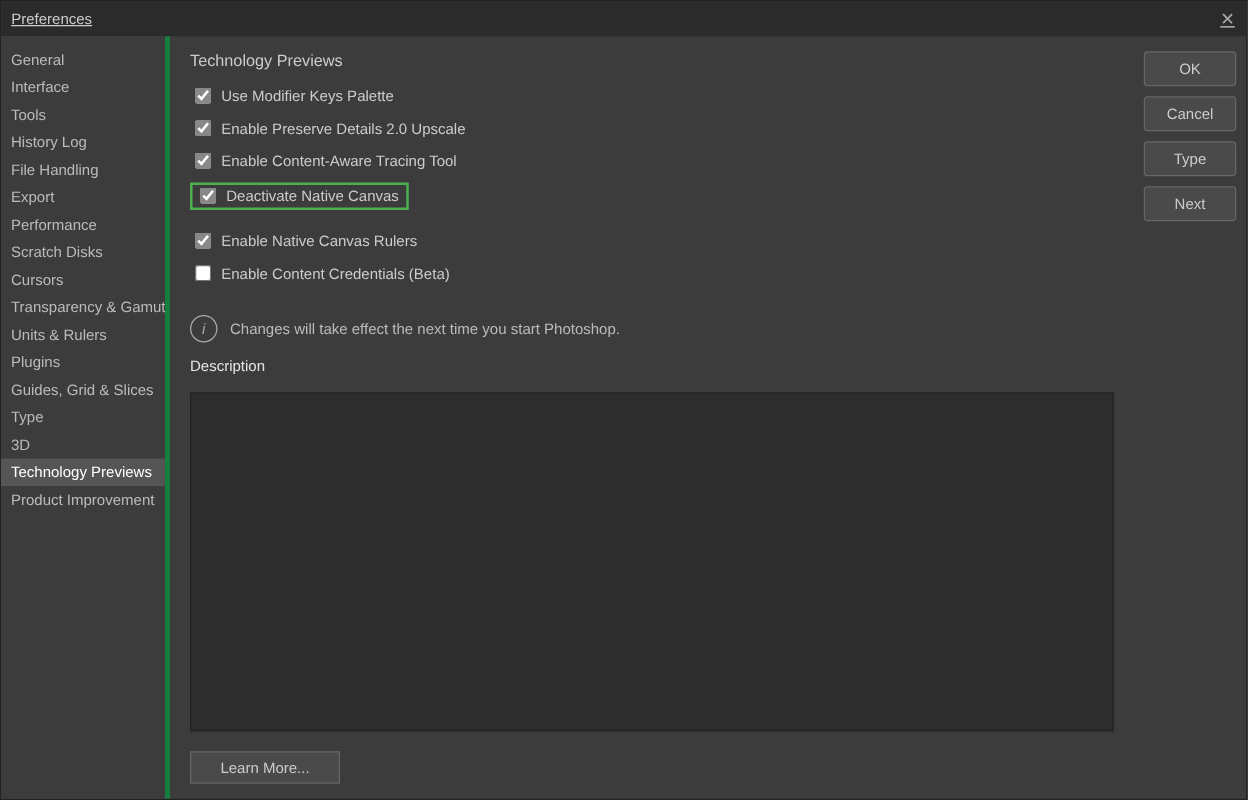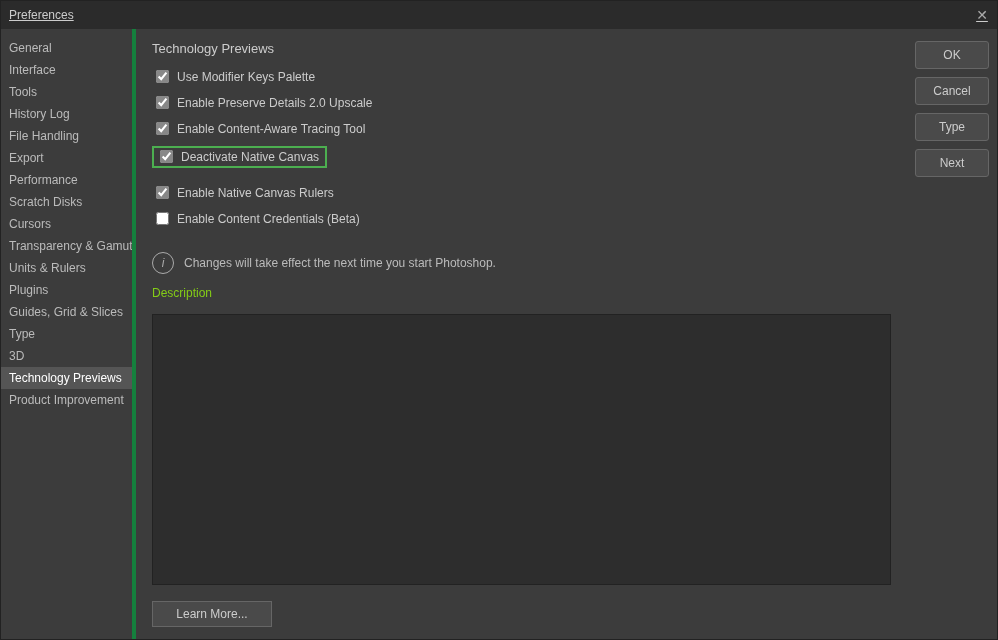--- a/index.html
+++ b/index.html
@@ -151,21 +151,21 @@
       border: 1px solid #222;
       flex: 1;
       min-height: 180px;
       margin: 8px 0;
       padding: 8px;
       color: #bbb;
       font-size: 12px;
     }
 
     .description-label {
-      color: #84cc16;
+      color: #e5e5e5;
       font-size: 12px;
       margin-bottom: 6px;
     }
 
     .learn-more-btn {
       background: #4a4a4a;
       border: 1px solid #666;
       color: #ccc;
       padding: 5px 12px;
       cursor: pointer;

